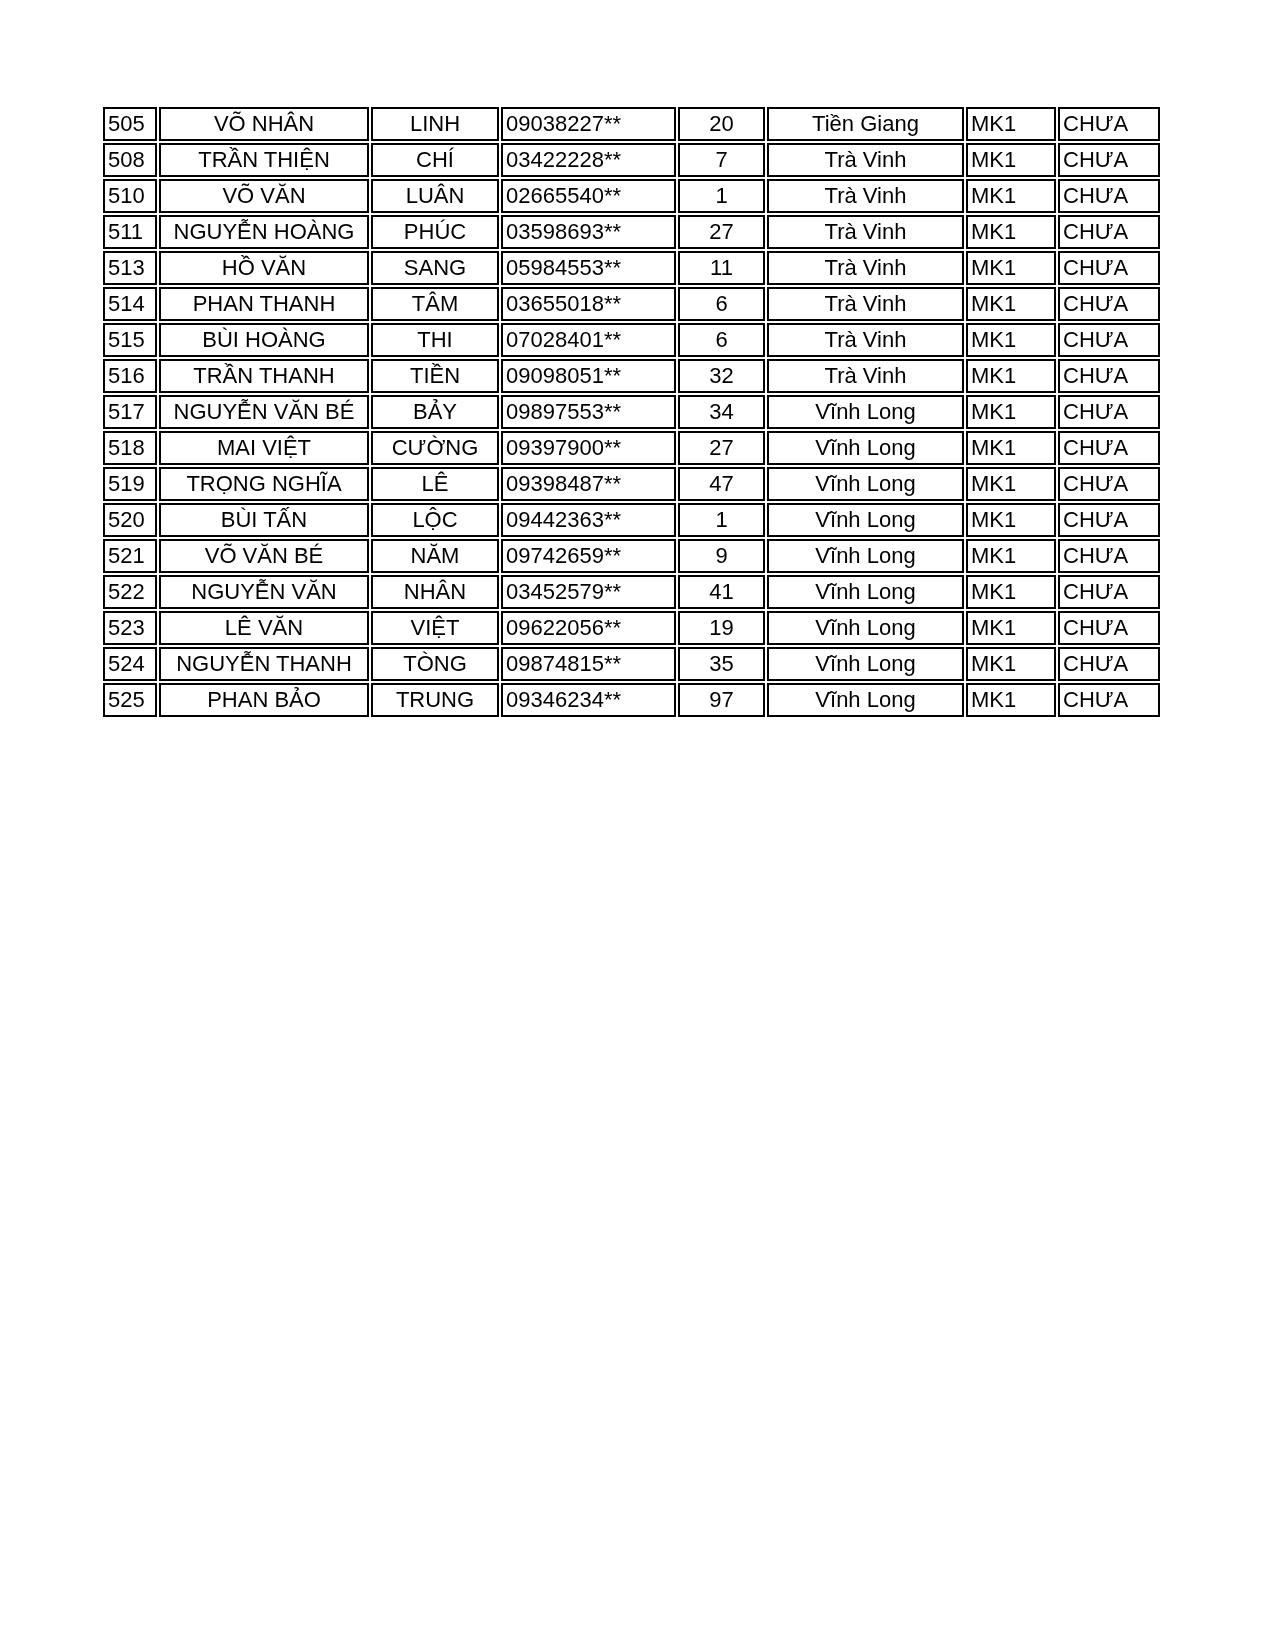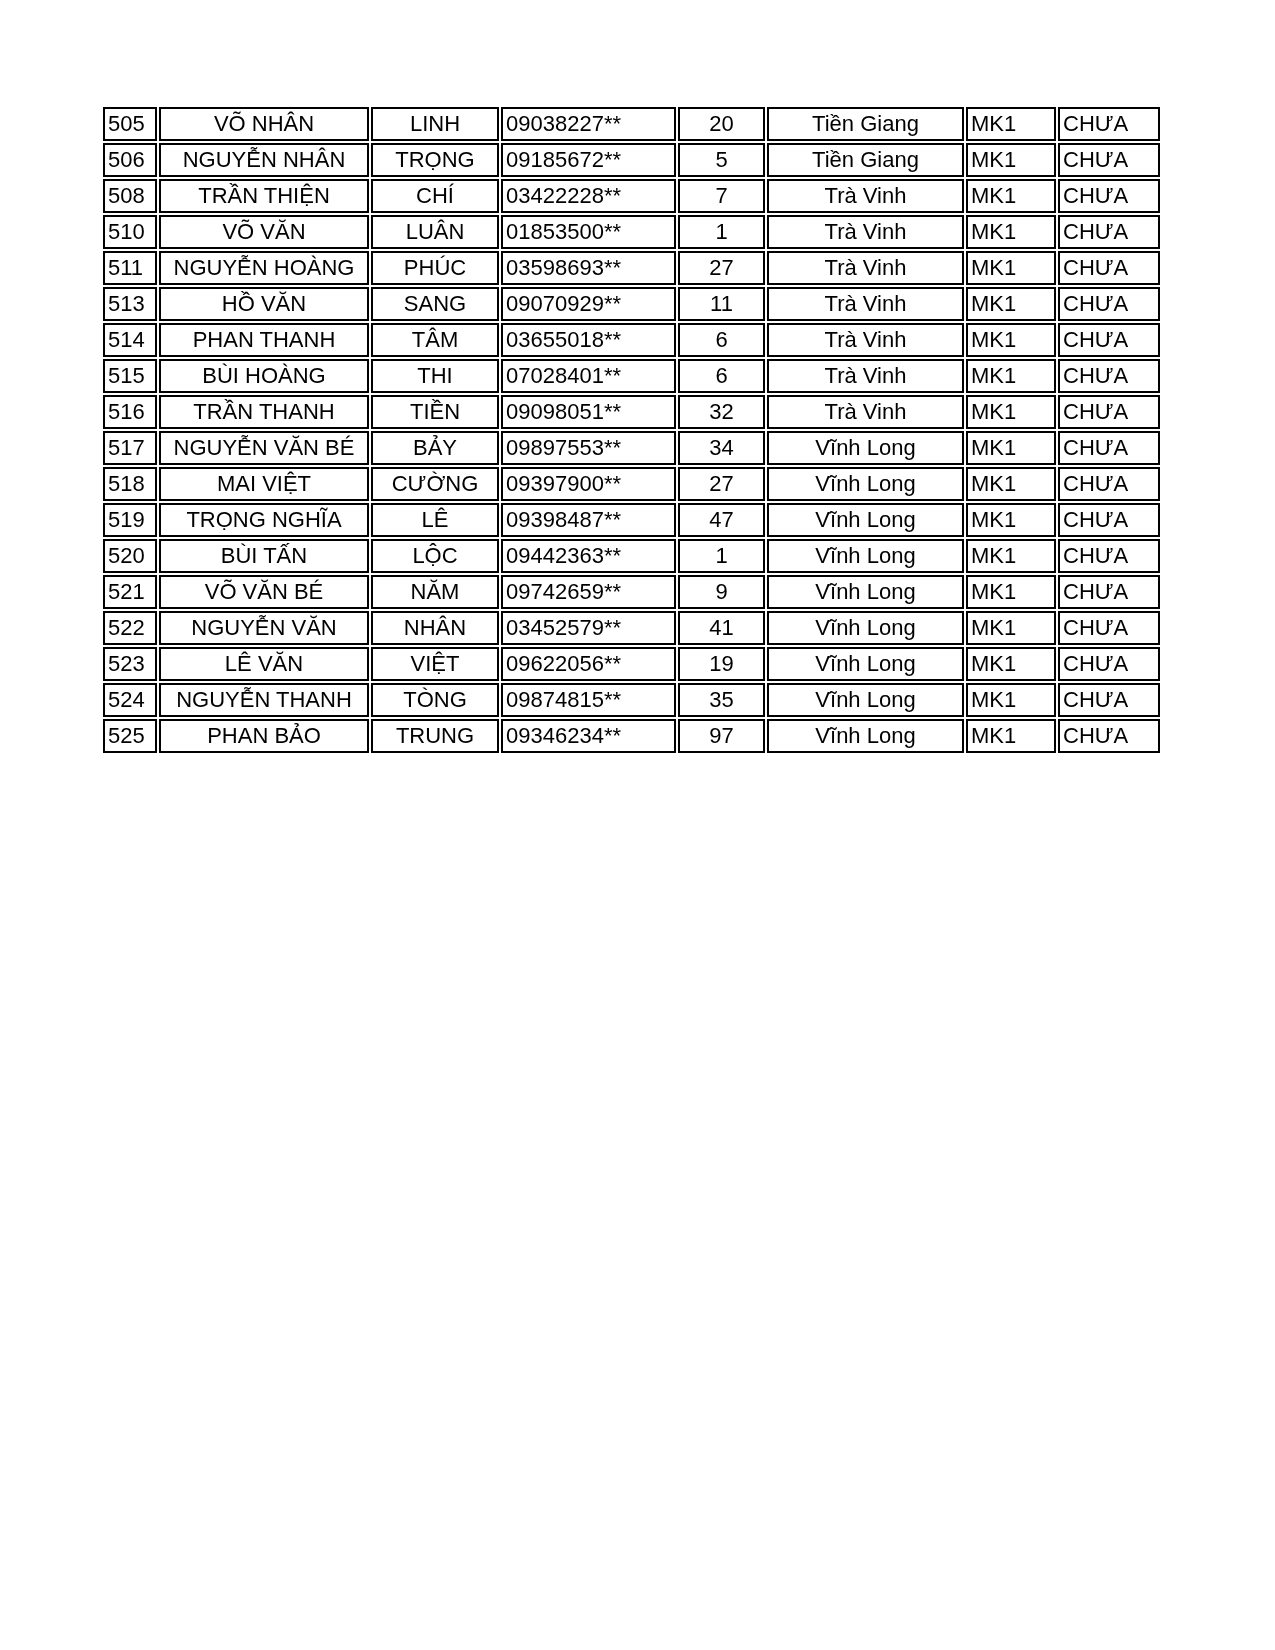--- a/index.html
+++ b/index.html
@@ -61,64 +61,54 @@
           <td class="align-right">505</td>
           <td class="align-center">VÕ NHÂN</td>
           <td class="align-center">LINH</td>
           <td class="align-left">09038227**</td>
           <td class="align-center">20</td>
           <td class="align-center">Tiền Giang</td>
           <td class="align-left">MK1</td>
           <td class="align-left">CHƯA</td>
         </tr>
         <tr>
-          <td class="align-right">506</td>
-          <td class="align-center">NGUYỄN NHÂN</td>
-          <td class="align-center">TRỌNG</td>
-          <td class="align-left">09185672**</td>
-          <td class="align-center">5</td>
-          <td class="align-center">Tiền Giang</td>
-          <td class="align-left">MK1</td>
-          <td class="align-left">CHƯA</td>
-        </tr>
-        <tr>
           <td class="align-right">508</td>
           <td class="align-center">TRẦN THIỆN</td>
           <td class="align-center">CHÍ</td>
           <td class="align-left">03422228**</td>
           <td class="align-center">7</td>
           <td class="align-center">Trà Vinh</td>
           <td class="align-left">MK1</td>
           <td class="align-left">CHƯA</td>
         </tr>
         <tr>
           <td class="align-right">510</td>
           <td class="align-center">VÕ VĂN</td>
           <td class="align-center">LUÂN</td>
-          <td class="align-left">01853500**</td>
+          <td class="align-left">02665540**</td>
           <td class="align-center">1</td>
           <td class="align-center">Trà Vinh</td>
           <td class="align-left">MK1</td>
           <td class="align-left">CHƯA</td>
         </tr>
         <tr>
           <td class="align-right">511</td>
           <td class="align-center">NGUYỄN HOÀNG</td>
           <td class="align-center">PHÚC</td>
           <td class="align-left">03598693**</td>
           <td class="align-center">27</td>
           <td class="align-center">Trà Vinh</td>
           <td class="align-left">MK1</td>
           <td class="align-left">CHƯA</td>
         </tr>
         <tr>
           <td class="align-right">513</td>
           <td class="align-center">HỒ VĂN</td>
           <td class="align-center">SANG</td>
-          <td class="align-left">09070929**</td>
+          <td class="align-left">05984553**</td>
           <td class="align-center">11</td>
           <td class="align-center">Trà Vinh</td>
           <td class="align-left">MK1</td>
           <td class="align-left">CHƯA</td>
         </tr>
         <tr>
           <td class="align-right">514</td>
           <td class="align-center">PHAN THANH</td>
           <td class="align-center">TÂM</td>
           <td class="align-left">03655018**</td>

